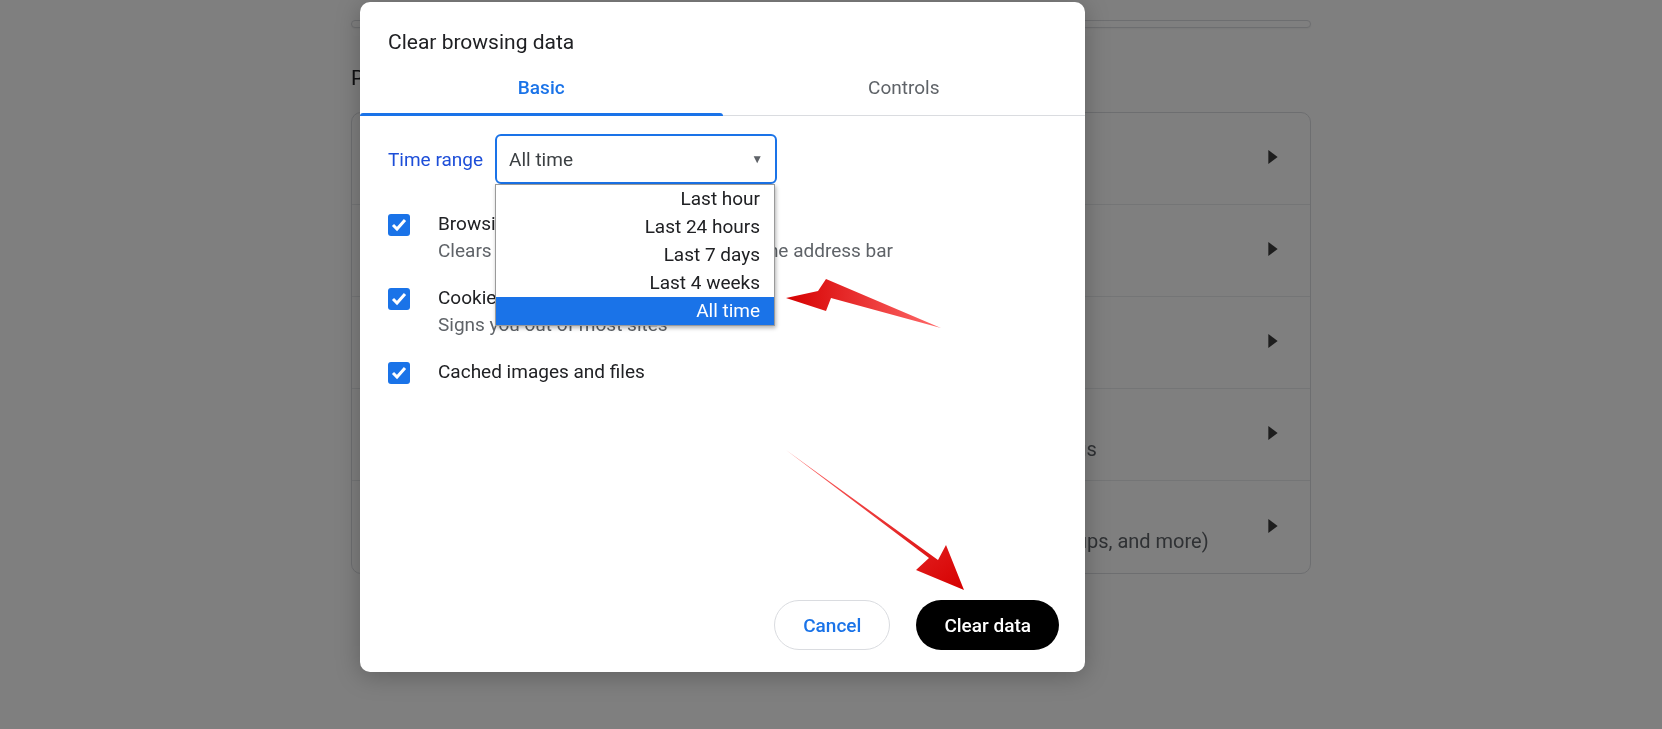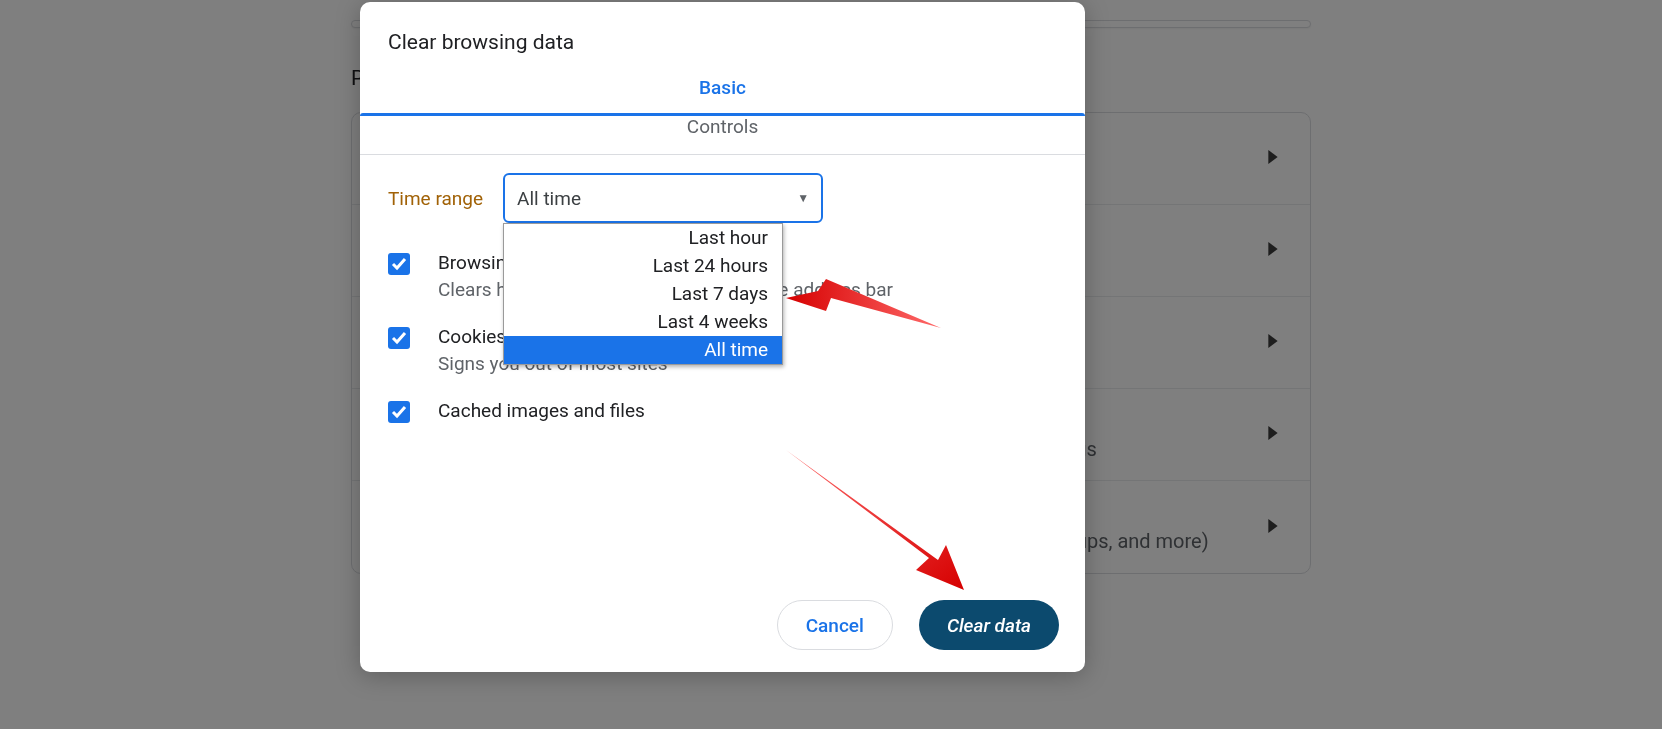--- a/index.html
+++ b/index.html
@@ -87,21 +87,20 @@
       flex-direction: column;
     }
     .modal-title {
       font-size: 21px;
       color: #202124;
       padding: 28px 28px 22px 28px;
     }
     .modal-tabs {
       display: flex;
       border-bottom: 1px solid #dadce0;
-      flex-direction: column;
     }
     .modal-tab {
       flex: 1;
       text-align: center;
       font-size: 19px;
       padding: 0 0 16px 0;
       color: #5f6368;
       cursor: pointer;
       position: relative;
     }
@@ -122,26 +121,26 @@
       flex: 1;
       position: relative;
     }
     .time-row {
       display: flex;
       align-items: center;
       margin-bottom: 28px;
     }
     .time-label {
       font-size: 19px;
-      color: #a16207;
-      margin-right: 20px;
+      color: #1d4ed8;
+      margin-right: 12px;
     }
     .dropdown {
       position: relative;
-      width: 320px;
+      width: 282px;
     }
     .dropdown-trigger {
       width: 100%;
       height: 50px;
       border: 2px solid #1a73e8;
       border-radius: 6px;
       background: #fff;
       display: flex;
       align-items: center;
       padding: 0 12px;
@@ -216,24 +215,23 @@
       align-items: center;
       justify-content: center;
       font-weight: 500;
     }
     .btn-secondary {
       background: #fff;
       color: #1a73e8;
       border: 1px solid #dadce0;
     }
     .btn-primary {
-      background: #0c4a6e;
+      background: #000000;
       color: #fff;
       border: none;
-      font-style: italic;
     }
 
     .arrow {
       position: absolute;
       z-index: 30;
       pointer-events: none;
     }
     .arrow svg { display: block; }
   </style>
 </head>

